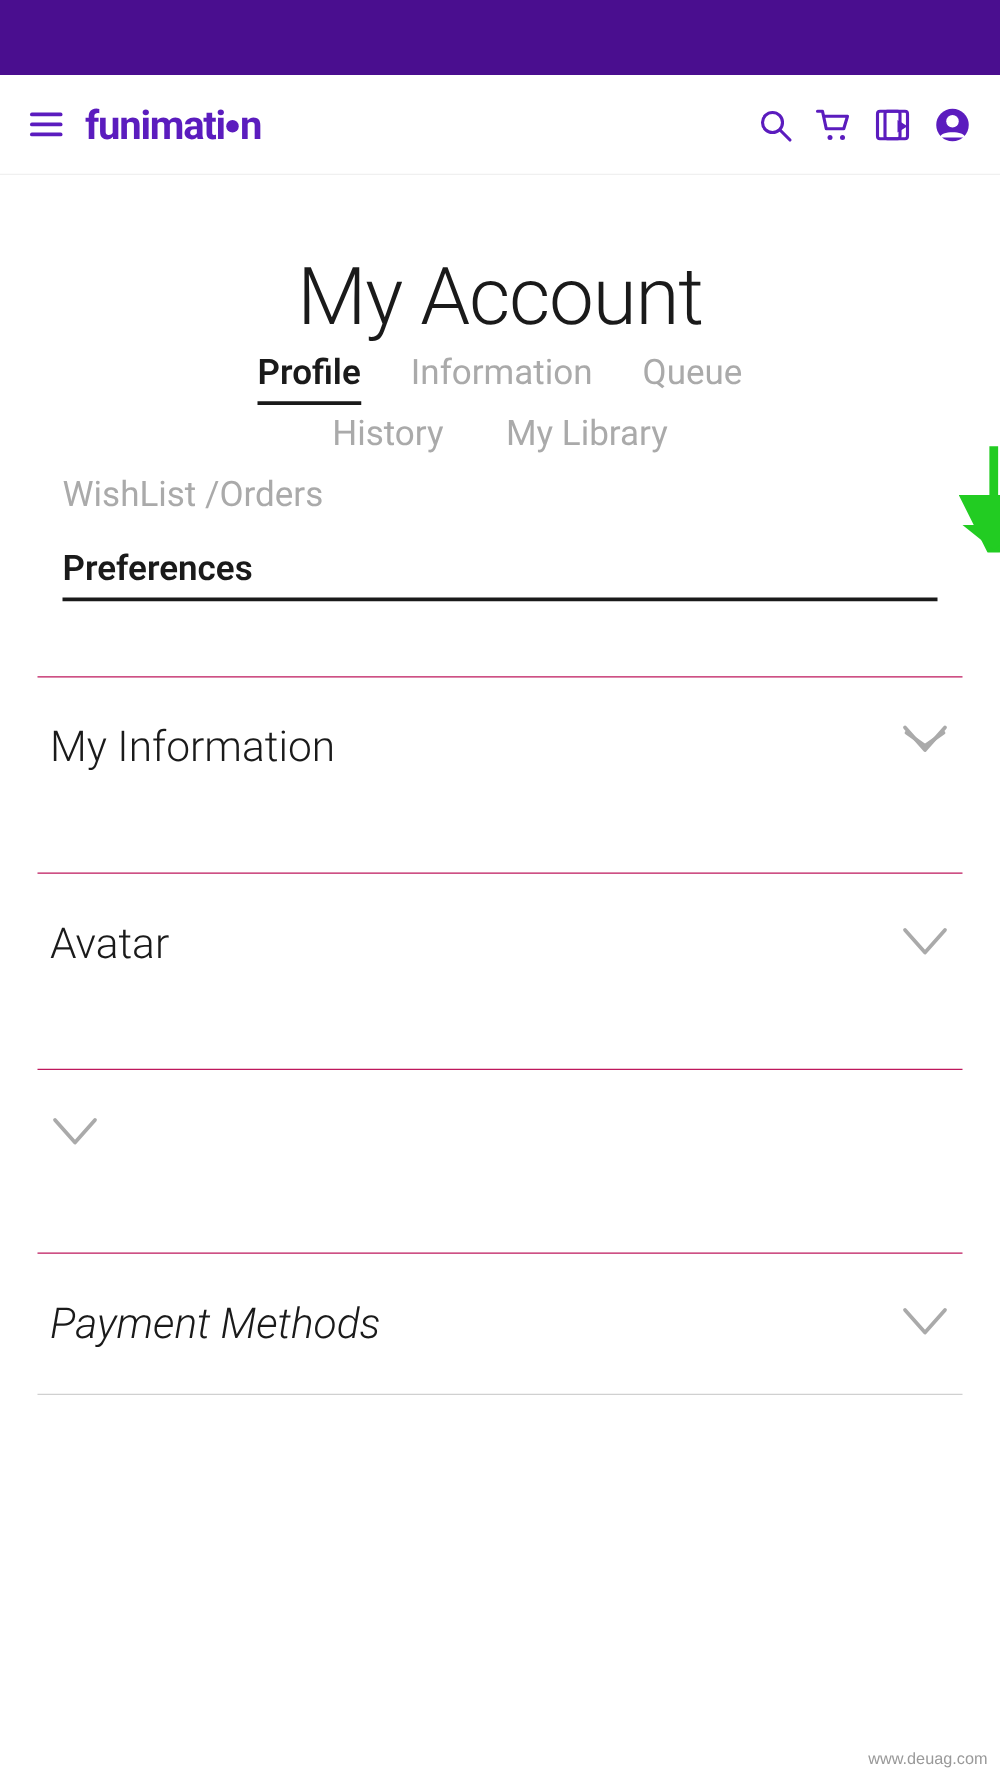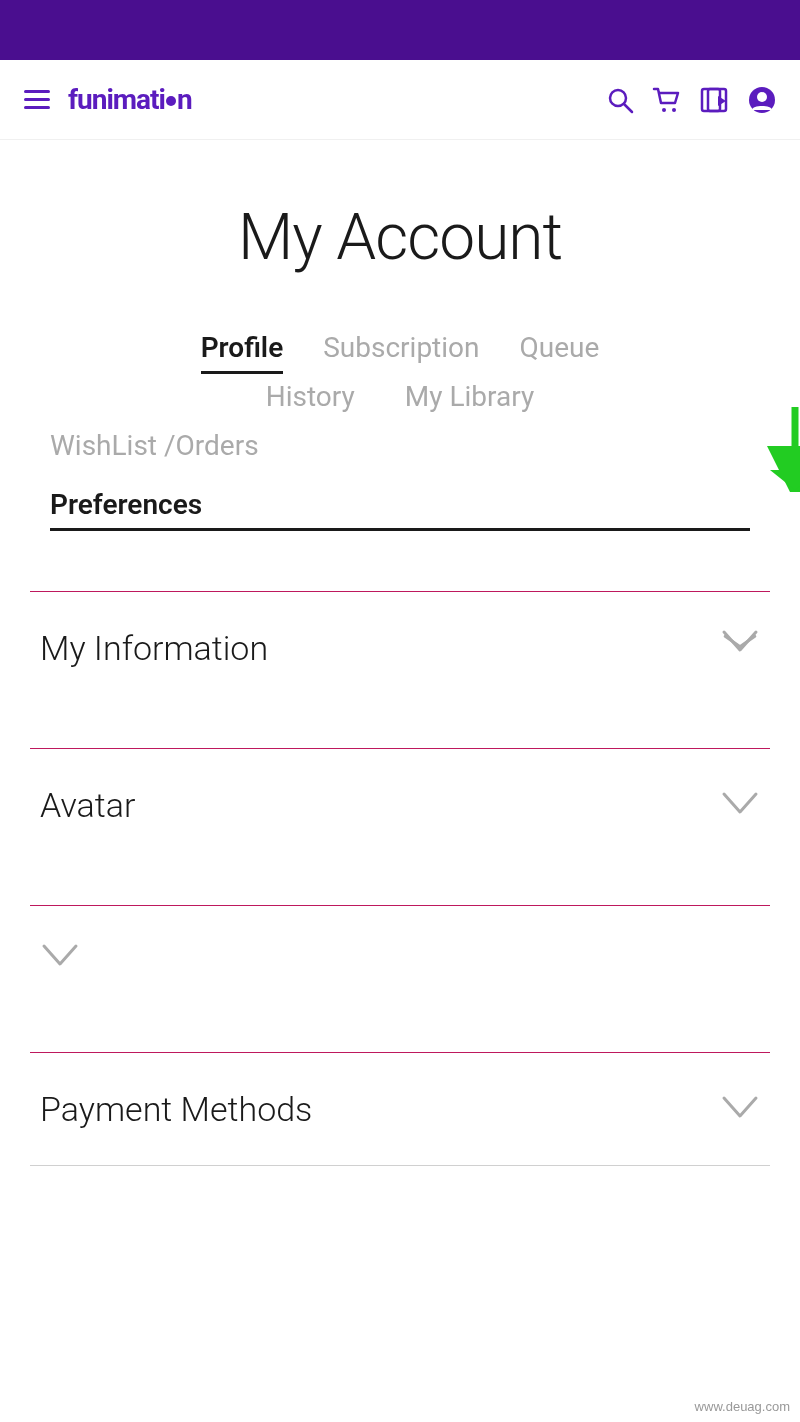--- a/index.html
+++ b/index.html
@@ -55,21 +55,21 @@
       background: #5b1cbe;
       border-radius: 2px;
     }
 
     .logo {
       display: flex;
       align-items: center;
     }
 
     .logo-text {
-      font-size: 28px;
+      font-size: 32px;
       font-weight: 700;
       color: #5b1cbe;
       letter-spacing: -1px;
       text-transform: lowercase;
     }
 
     .logo-dot {
       display: inline-block;
       width: 10px;
       height: 10px;
@@ -99,21 +99,20 @@
     
     .main-content {
       padding: 60px 30px 40px;
     }
 
     .page-title {
       text-align: center;
       font-size: 64px;
       font-weight: 300;
       color: #1a1a1a;
-      margin-bottom: 50px;
       letter-spacing: -1px;
     }
 
     
     .tabs-container {
       display: flex;
       flex-wrap: wrap;
       justify-content: space-between;
       gap: 0 10px;
       margin-bottom: 60px;
@@ -161,20 +160,21 @@
     }
 
     
     .accordion-section {
       border-top: 1px solid #be185d;
       margin-top: 44px;
     }
 
     .accordion-section:last-child {
       border-bottom: 1px solid #d0d0d0;
+      font-style: italic;
     }
 
     .accordion-header {
       display: flex;
       align-items: center;
       justify-content: space-between;
       padding: 36px 10px;
       cursor: pointer;
     }
 
@@ -304,21 +304,21 @@
 </header>
 
 <main class="main-content">
 
   <h1 class="page-title">My Account</h1>
 
   <div class="tabs-container">
 
     <div class="tabs-row">
       <div class="tab-item active">Profile</div>
-      <div class="tab-item">Subscription</div>
+      <div class="tab-item">Information</div>
       <div class="tab-item">Queue</div>
     </div>
 
     <div class="tabs-row-2" style="position:relative;">
       <div class="tab-item">History</div>
       <div class="tab-item">My Library</div>
     </div>
 
     <div class="tabs-row-3" style="position:relative;">
       <div class="tab-item">WishList /Orders</div>

